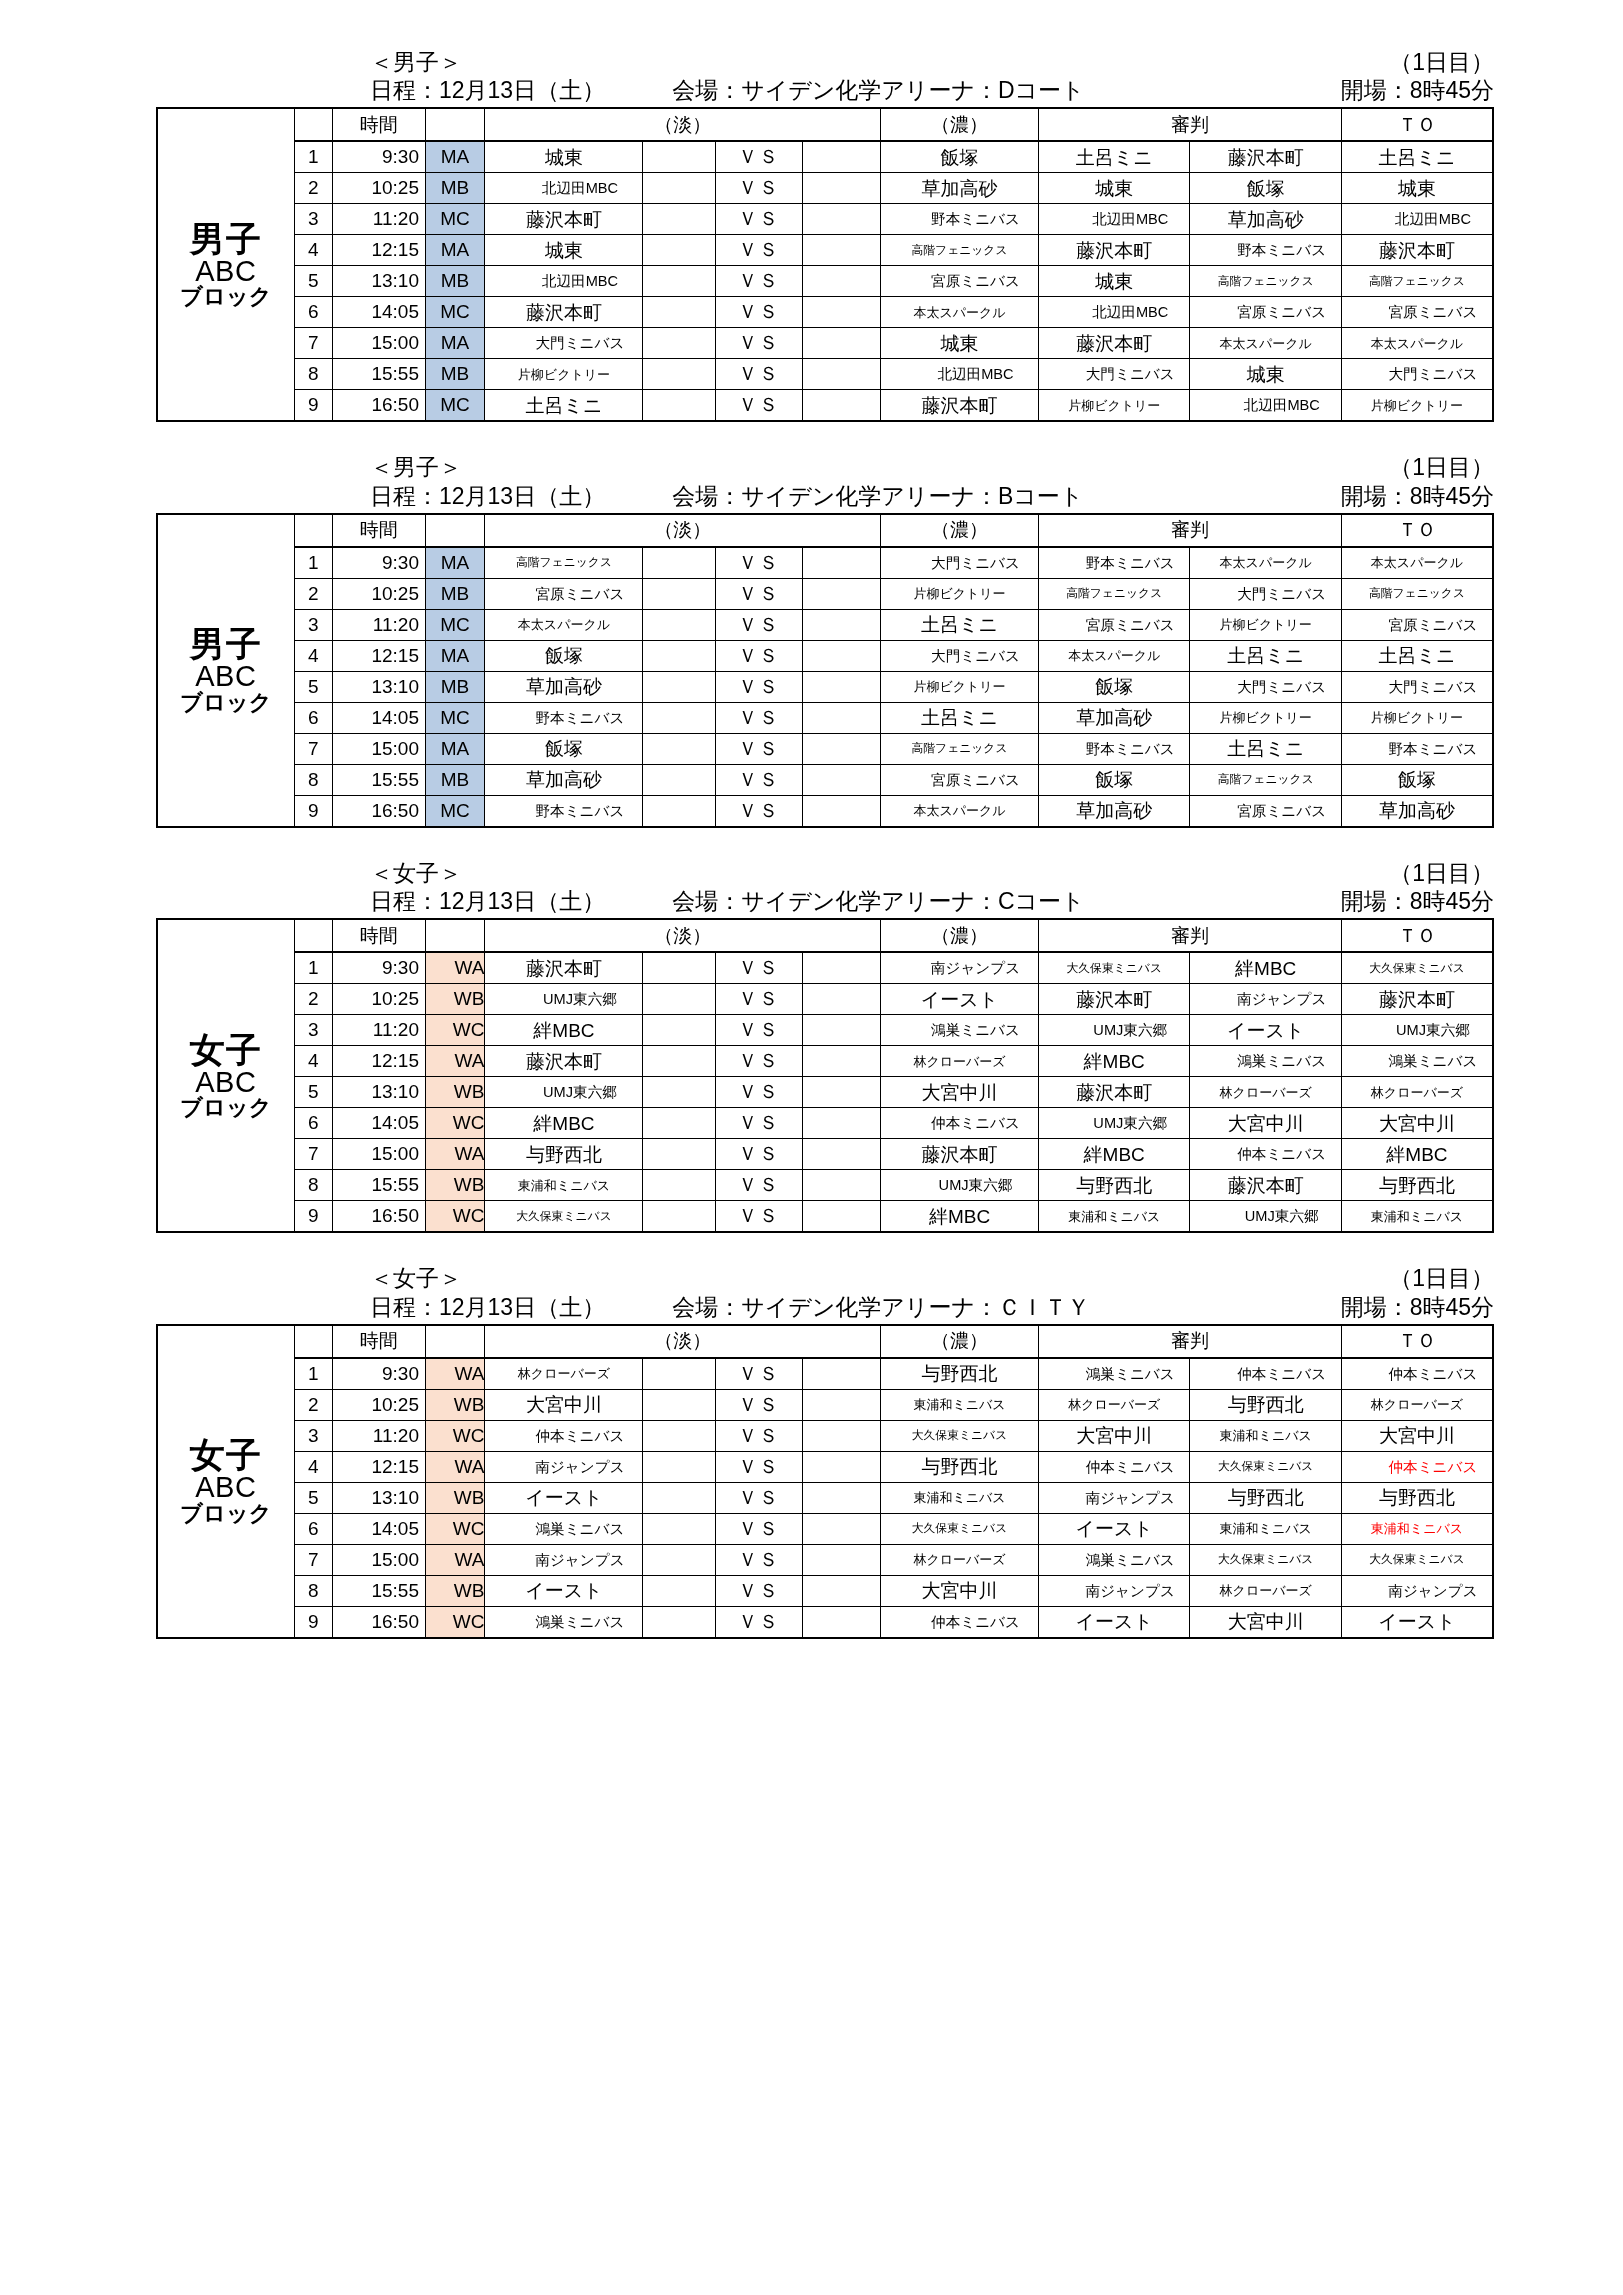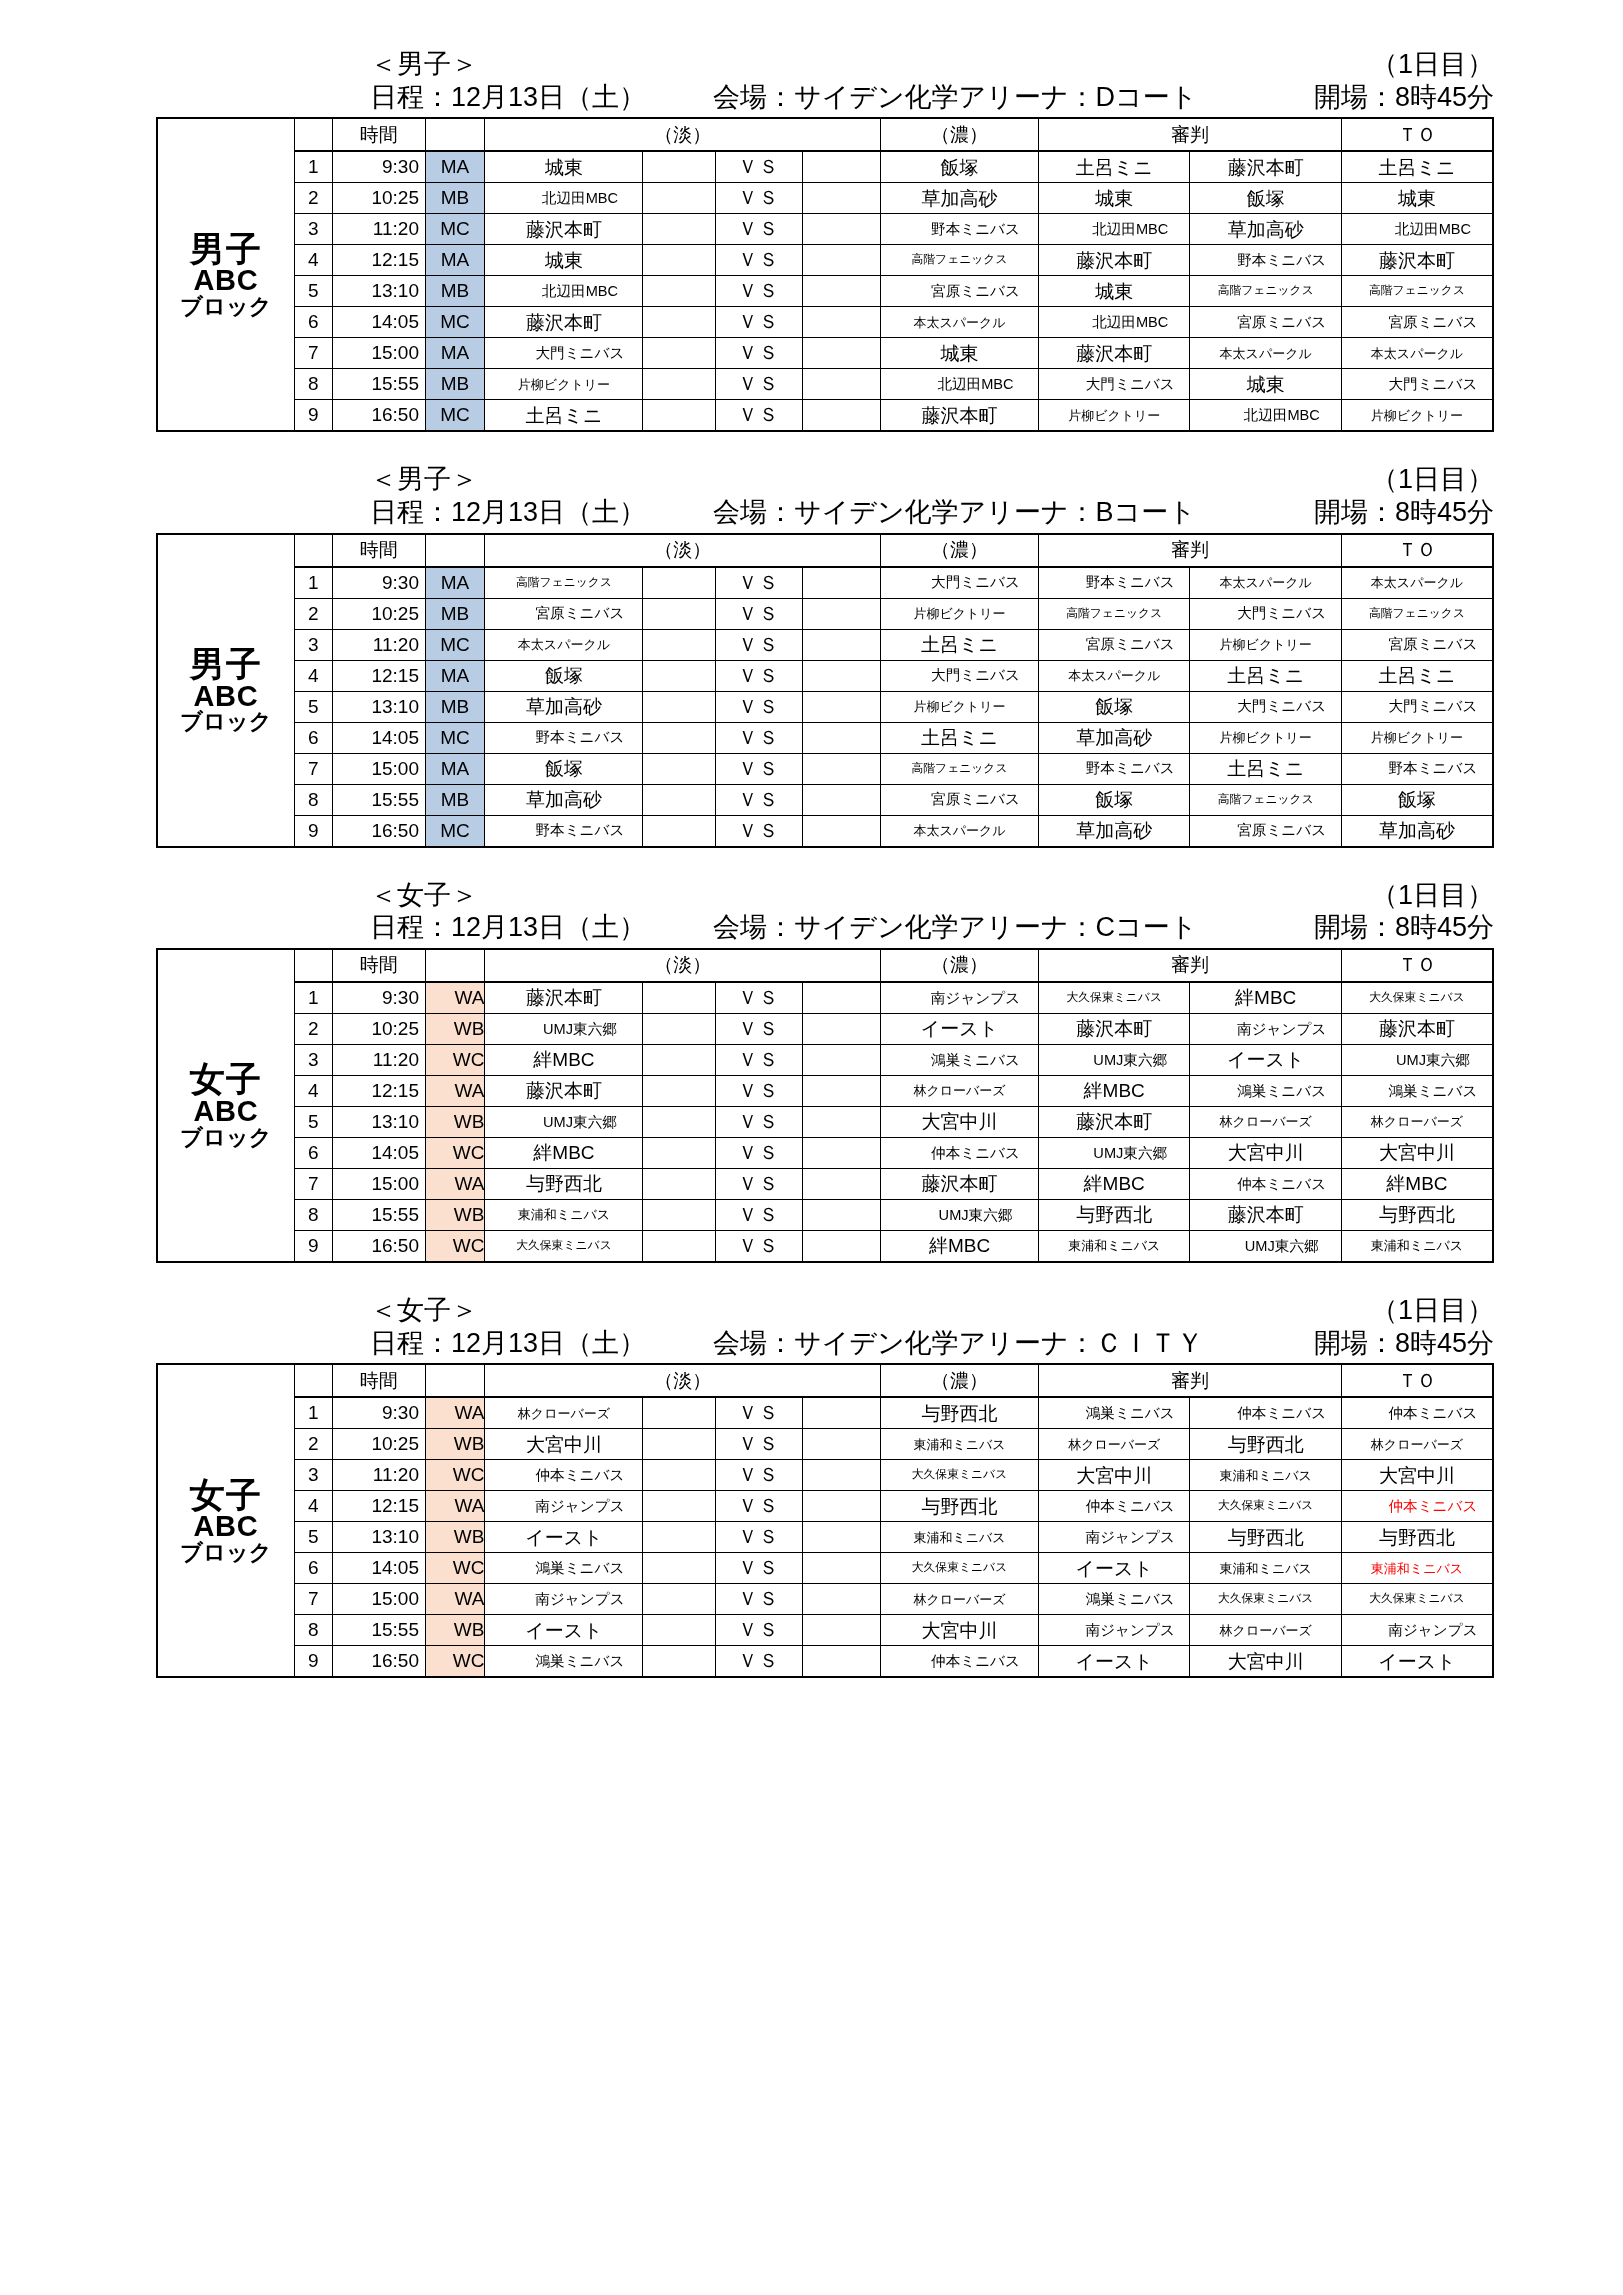--- a/index.html
+++ b/index.html
@@ -42,21 +42,21 @@
     margin-top: 48px;
   }
 
   .meta {
     padding-left: 370px;
     padding-right: 129px;
   }
   .meta-row {
     display: flex;
     align-items: baseline;
-    font-size: 27px;
+    font-size: 23px;
     line-height: 1.22;
     white-space: nowrap;
   }
   .meta-row .spacer { flex: 1 1 auto; }
   .meta-cat { }
   .meta-day { }
   .meta-date { }
   .meta-gap { display: inline-block; width: 67px; }
   .meta-venue { }
   .meta-open { }
@@ -150,21 +150,21 @@
   }
   .blk .l1 {
     display: block;
     font-size: 35px;
     font-weight: bold;
     letter-spacing: 1.1px;
   }
   .blk .l2 {
     display: block;
     font-size: 29px;
-    font-weight: bold;
+    font-weight: normal;
     letter-spacing: 0.6px;
   }
   .blk .l3 {
     display: block;
     font-size: 22.4px;
     font-weight: bold;
     letter-spacing: 0px;
   }
 </style>
 </head>

